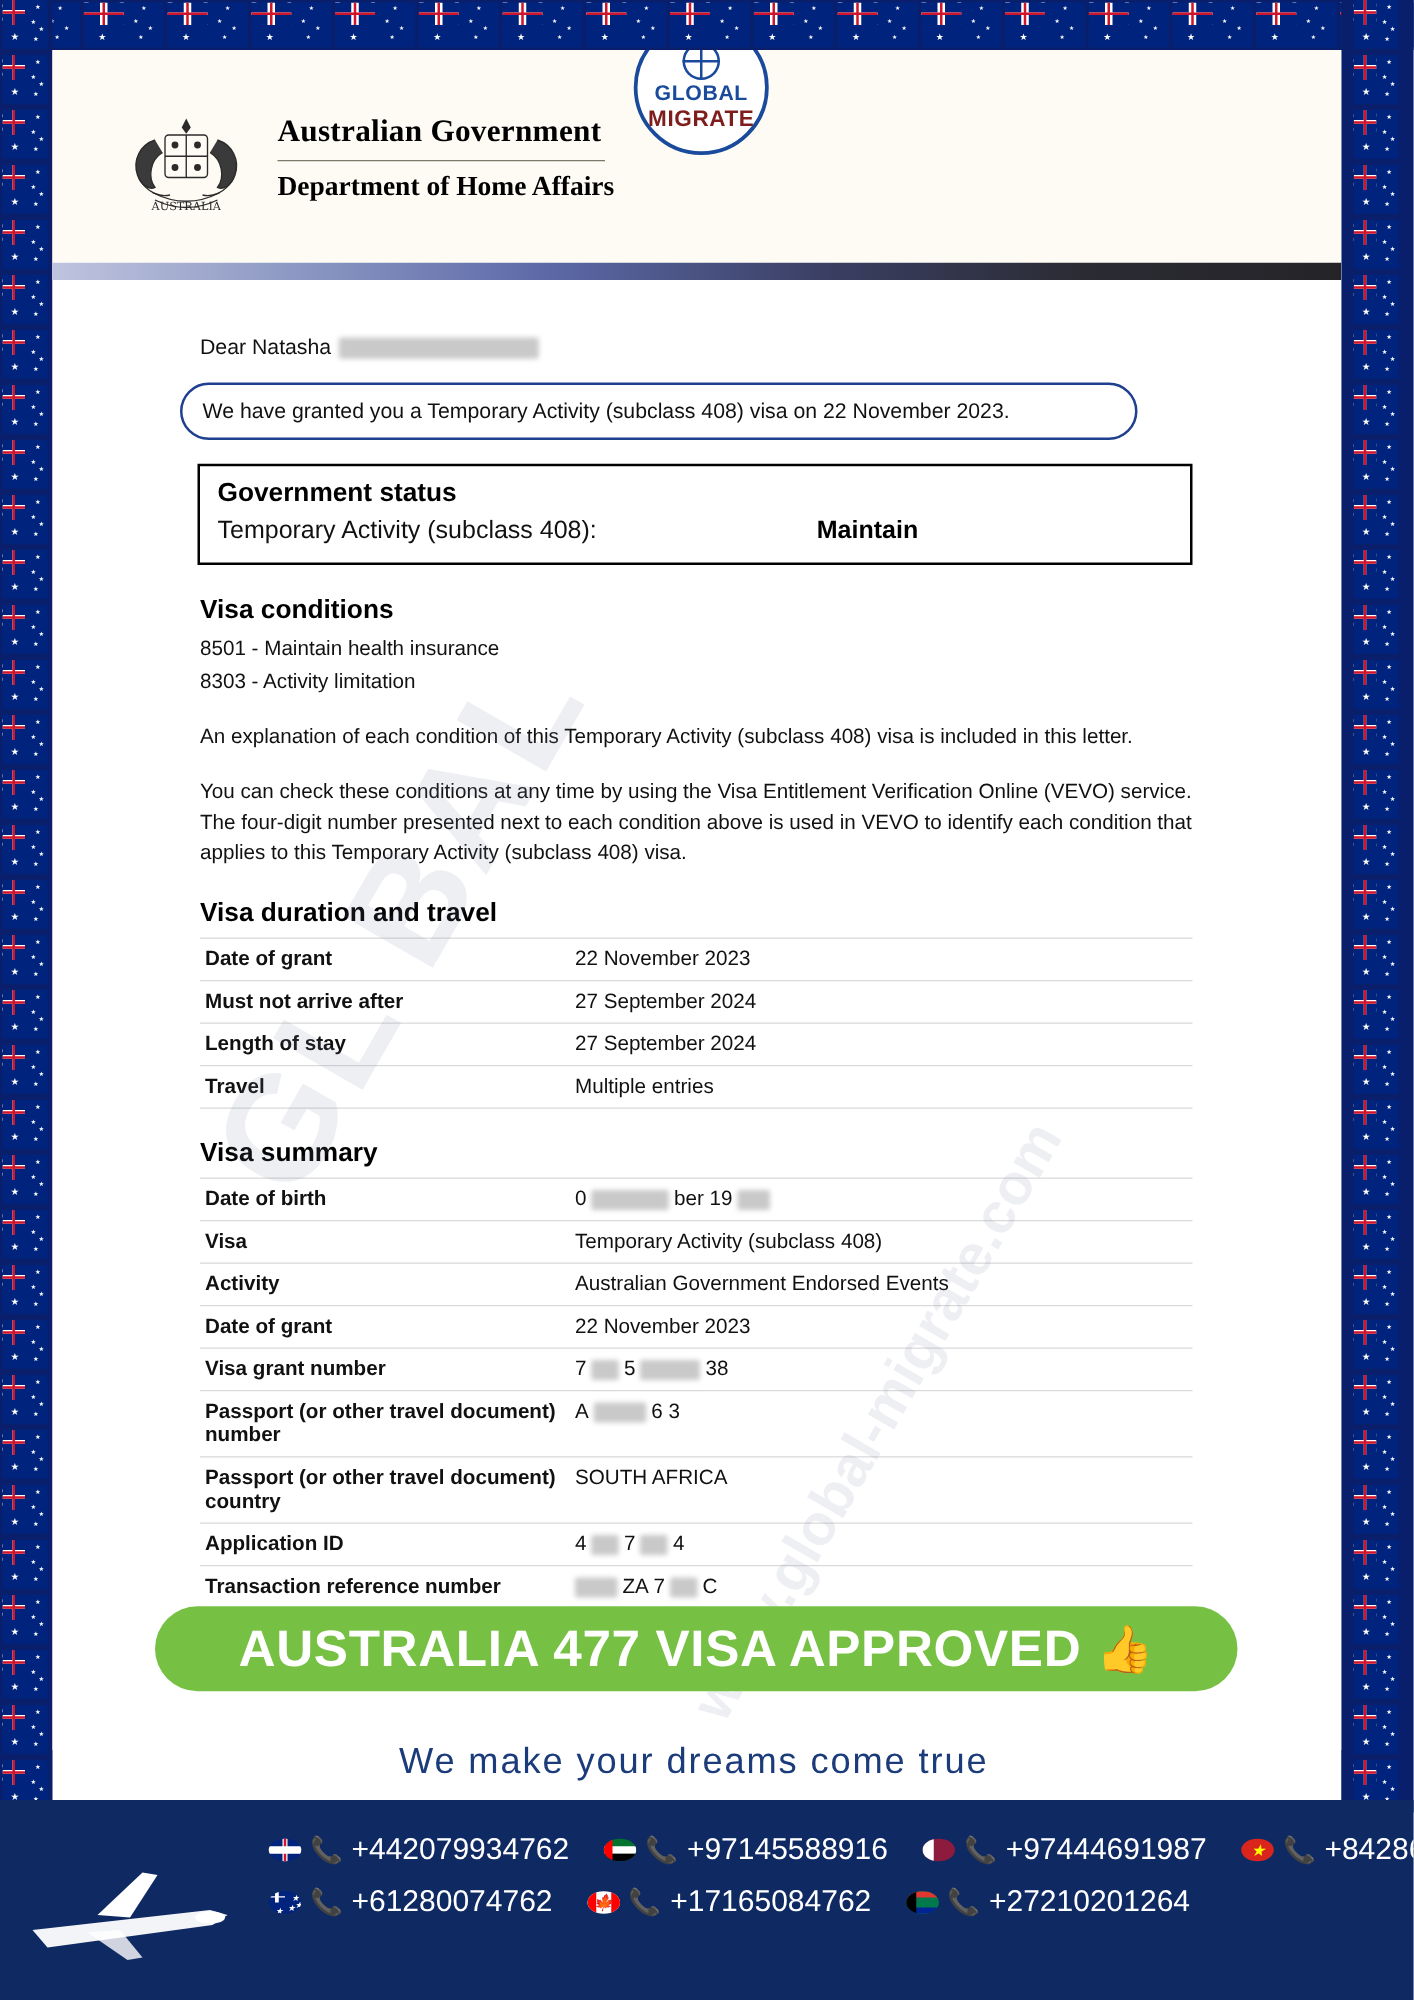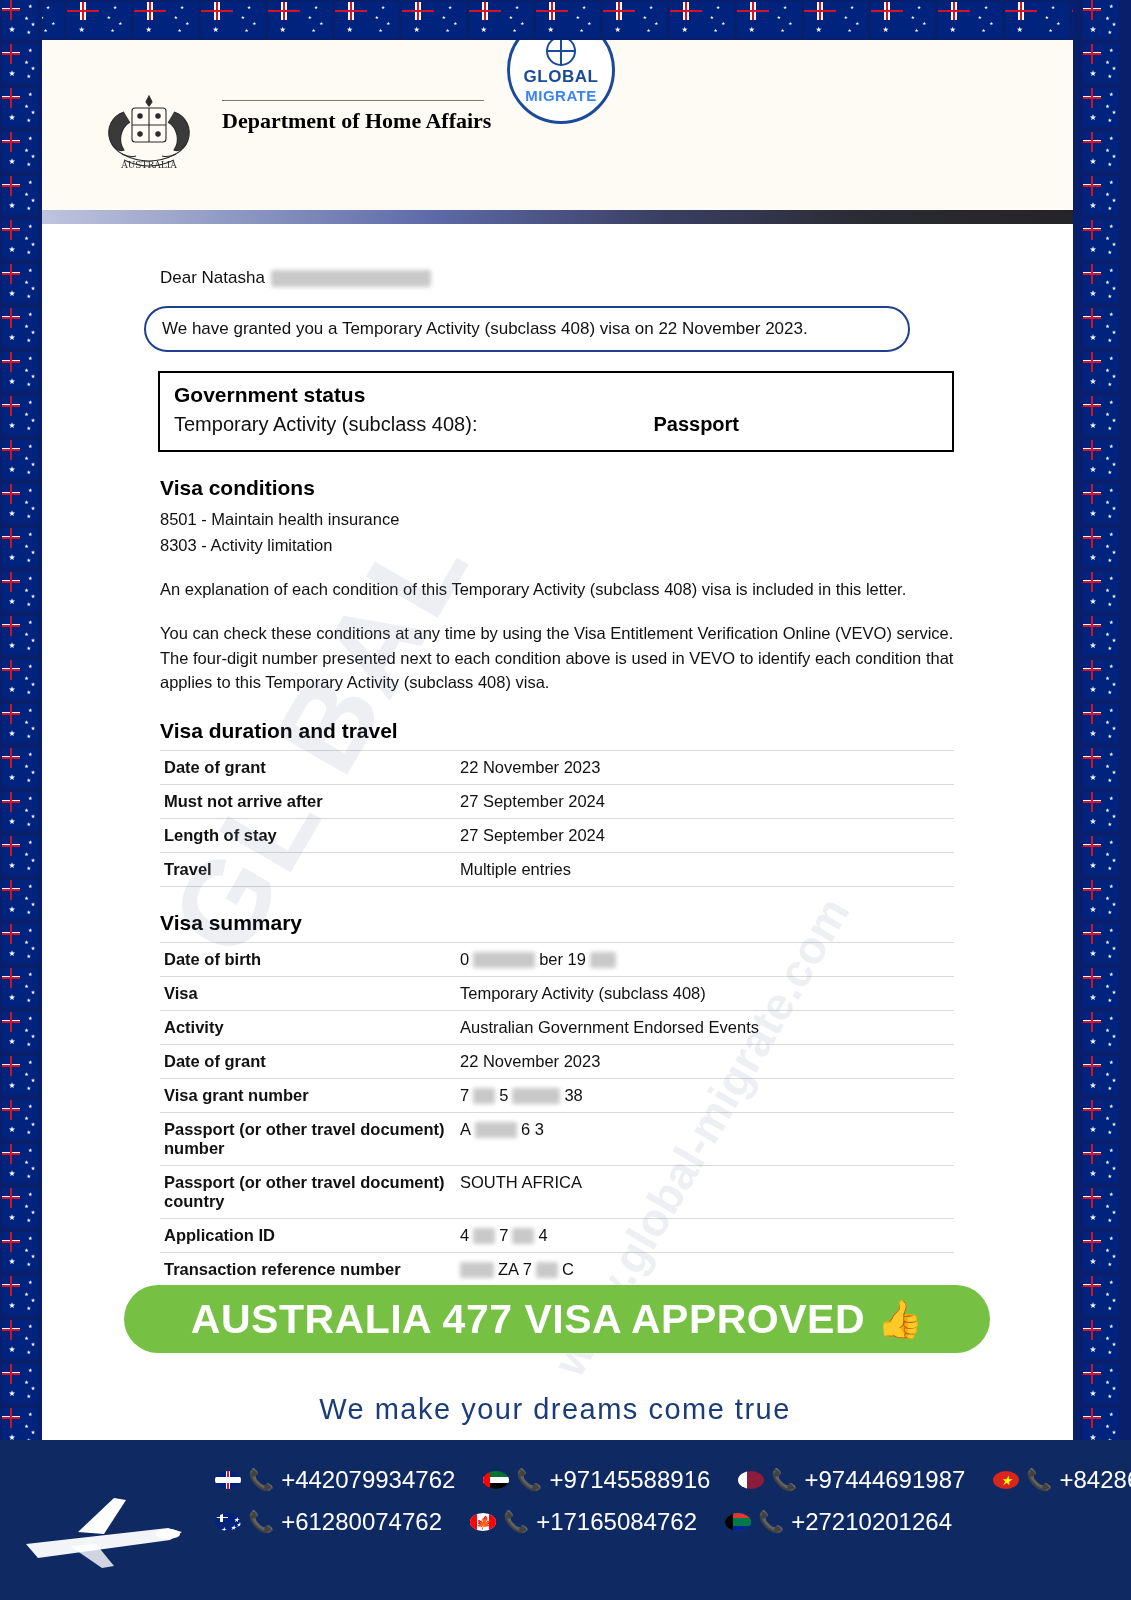--- a/index.html
+++ b/index.html
@@ -84,21 +84,21 @@
   .gm-globe { width:30px; height:30px; border-radius:50%; border:2px solid #1a4a9c; position:relative; margin-bottom:1px; }
   .gm-globe:before {
     content:""; position:absolute; left:50%; top:-2px; width:2px; height:30px;
     background:#1a4a9c; transform:translateX(-1px);
   }
   .gm-globe:after {
     content:""; position:absolute; top:50%; left:-2px; height:2px; width:30px;
     background:#1a4a9c; transform:translateY(-1px);
   }
   .gm-t1 { font-size:17px; font-weight:bold; color:#1a4a9c; letter-spacing:.5px; }
-  .gm-t2 { font-size:15px; font-weight:bold; color:#3b82f6; letter-spacing:.5px; }
+  .gm-t2 { font-size:18px; font-weight:bold; color:#7f1d1d; letter-spacing:.5px; }
 
   .band {
     height:14px;
     background:linear-gradient(90deg,#bfc4de 0%, #8f9ac4 18%, #5d6aa8 38%, #3a3f63 60%, #2b2b33 80%, #242428 100%);
   }
 
   .body-area { position:relative; padding:0 118px; }
 
   .salutation { font-size:17px; color:#111; margin-top:44px; display:flex; align-items:center; gap:6px;}
   .redact { display:inline-block; background:#c9c9c9; filter:blur(2.2px); border-radius:2px; vertical-align:middle; }
@@ -1151,20 +1151,21 @@
         <path d="M30 30 c-12 4 -18 16 -14 28 c3 9 10 12 14 10 c-6 -8 -4 -22 6 -28" fill="#3a3a3a"></path>
         <path d="M80 30 c12 4 18 16 14 28 c-3 9 -10 12 -14 10 c6 -8 4 -22 -6 -28" fill="#3a3a3a"></path>
         <path d="M18 62 c6 10 16 14 24 12 M92 62 c-6 10 -16 14 -24 12"></path>
         <path d="M28 72 q27 14 54 0"></path>
         <path d="M30 78 q25 12 50 0"></path>
         <text x="55" y="86" font-size="9" text-anchor="middle" fill="#2b2b2b" stroke="none" font-family="DejaVu Serif, serif">AUSTRALIA</text>
       </g>
     </svg>
 
     <div class="gov-text">
+      <div class="gov-line1">Australian Government</div>
       <div class="gov-rule"></div>
       <div class="gov-line2">Department of Home Affairs</div>
     </div>
 
     <div class="gm-logo">
       <div class="gm-globe"></div>
       <div class="gm-t1">GLOBAL</div>
       <div class="gm-t2">MIGRATE</div>
     </div>
   </div>
@@ -1182,21 +1183,21 @@
     </div>
 
     <div class="grant-pill">
       <span>We have granted you a Temporary Activity (subclass 408) visa on 22 November 2023.</span>
     </div>
 
     <div class="status-box">
       <div class="status-title">Government status</div>
       <div class="status-row">
         <span class="status-label">Temporary Activity (subclass 408):</span>
-        <span class="status-value">Passport</span>
+        <span class="status-value">Maintain</span>
       </div>
     </div>
 
     <h2 class="sec">Visa conditions</h2>
     <div class="cond">8501 - Maintain health insurance</div>
     <div class="cond">8303 - Activity limitation</div>
 
     <p class="para">An explanation of each condition of this Temporary Activity (subclass 408) visa is included in this letter.</p>
     <p class="para">You can check these conditions at any time by using the Visa Entitlement Verification Online (VEVO) service. The four-digit number presented next to each condition above is used in VEVO to identify each condition that applies to this Temporary Activity (subclass 408) visa.</p>
 

